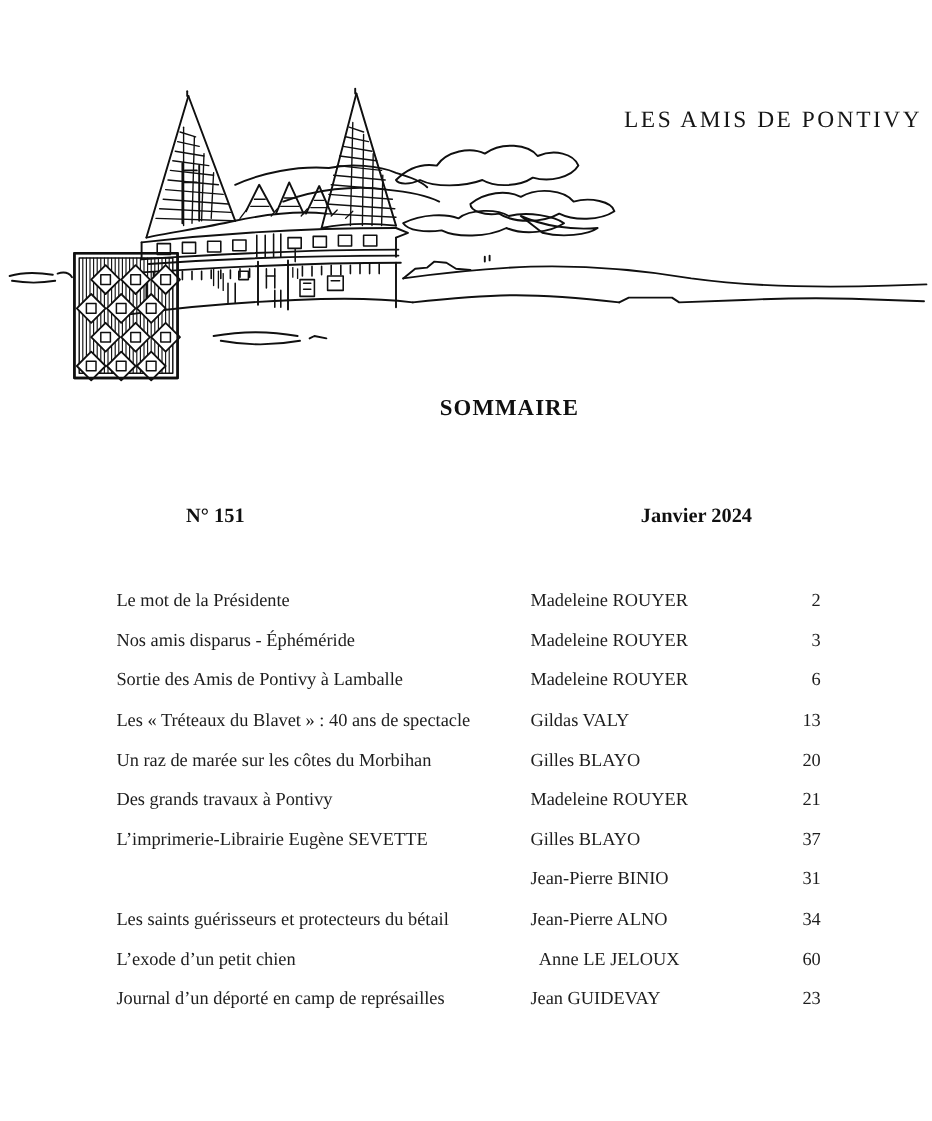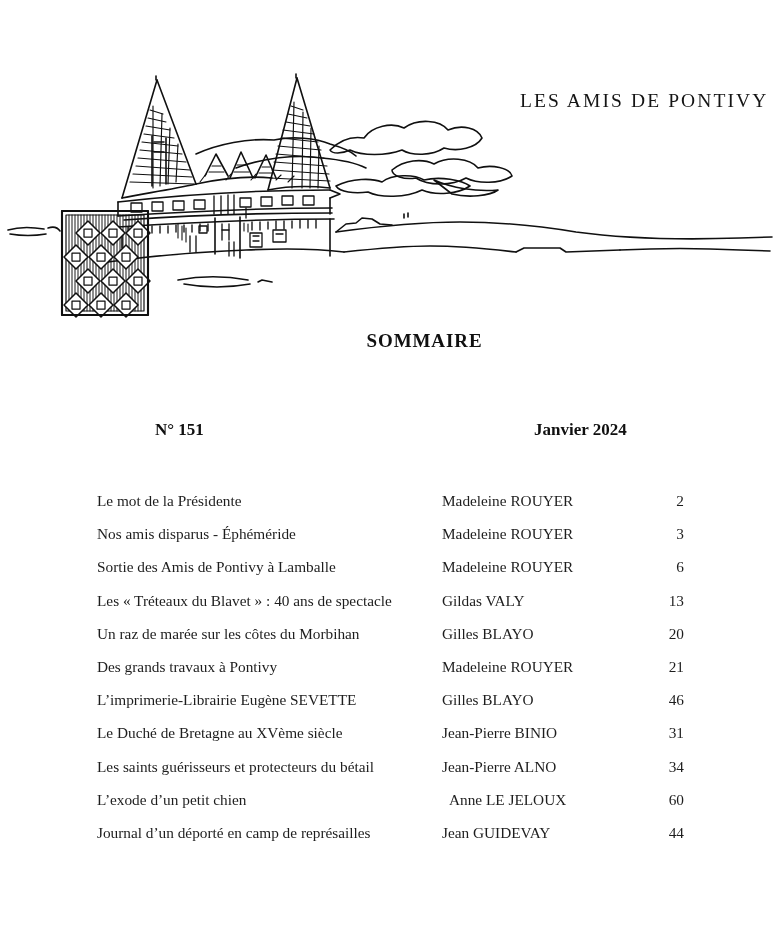--- a/index.html
+++ b/index.html
@@ -389,35 +389,34 @@
       <span class="toc-page">20</span>
     </div>
     <div class="toc-row">
       <span class="toc-title">Des grands travaux à Pontivy</span>
       <span class="toc-author">Madeleine ROUYER</span>
       <span class="toc-page">21</span>
     </div>
     <div class="toc-row">
       <span class="toc-title">L’imprimerie-Librairie Eugène SEVETTE</span>
       <span class="toc-author">Gilles BLAYO</span>
-      <span class="toc-page">46</span>
-    </div>
-    <div class="toc-row">
-      <span class="toc-title">Le Duché de Bretagne au XVème siècle</span>
+      <span class="toc-page">37</span>
+    </div>
+    <div class="toc-row">
       <span class="toc-author">Jean-Pierre BINIO</span>
       <span class="toc-page">31</span>
     </div>
     <div class="toc-row">
       <span class="toc-title">Les saints guérisseurs et protecteurs du bétail</span>
       <span class="toc-author">Jean-Pierre ALNO</span>
       <span class="toc-page">34</span>
     </div>
     <div class="toc-row indent-author">
       <span class="toc-title">L’exode d’un petit chien</span>
       <span class="toc-author">Anne LE JELOUX</span>
       <span class="toc-page">60</span>
     </div>
     <div class="toc-row">
       <span class="toc-title">Journal d’un déporté en camp de représailles</span>
       <span class="toc-author">Jean GUIDEVAY</span>
-      <span class="toc-page">44</span>
+      <span class="toc-page">23</span>
     </div>
   </div>
 
 </body></html>

